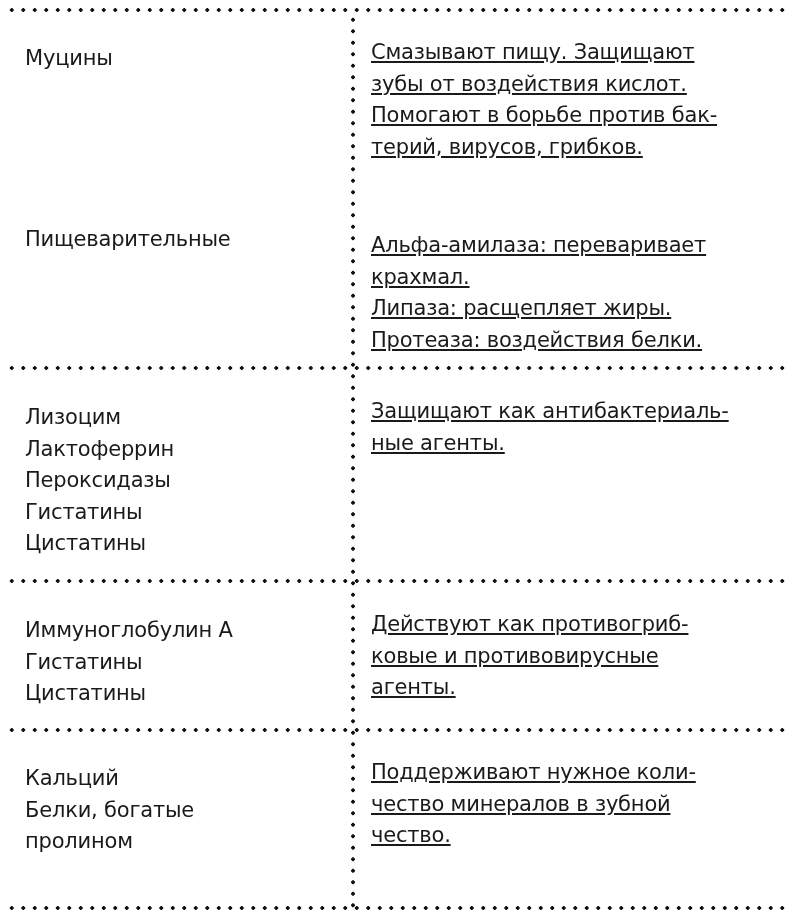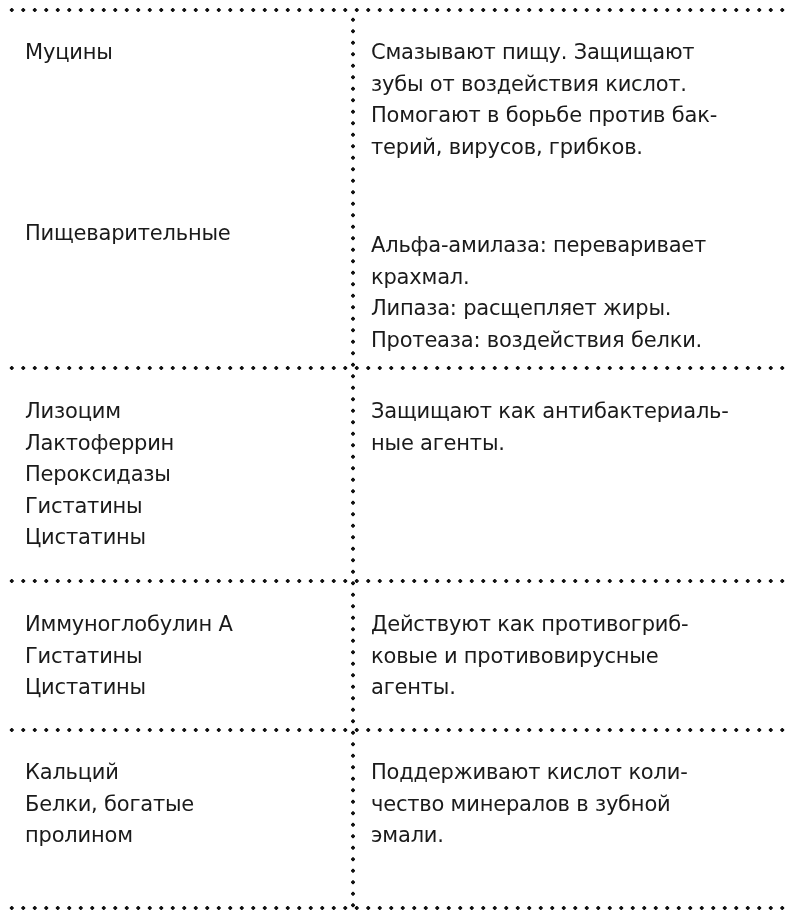--- a/index.html
+++ b/index.html
@@ -5,22 +5,22 @@
     html, body { margin:0; padding:0; background:#ffffff; }
     body { width:790px; height:919px; position:relative; overflow:hidden;
            font-family:"DejaVu Sans", sans-serif; color:#1a1a1a; }
     .hsep { position:absolute; left:6px; width:780px; height:4px;
             background-image: radial-gradient(circle, #111 1.6px, transparent 1.9px);
             background-size: 11.5px 4px; background-repeat: repeat-x; }
     .vsep { position:absolute; left:351px; width:4px;
             background-image: radial-gradient(circle, #111 1.6px, transparent 1.9px);
             background-size: 4px 11.5px; background-repeat: repeat-y; }
     .cell { position:absolute; font-size:21px; line-height:31.5px; letter-spacing:-0.2px; }
-    .left { left:25px; width:320px; }
-    .right { left:371px; width:410px; }
+    .left { left:25px; width:320px;margin-top:6px; }
+    .right { left:371px; width:410px;text-decoration:underline; }
     .line { display:block; white-space:nowrap; }
   </style>
 </head>
 <body>
 
 <div>
   <div class="hsep" style="top:8px;"></div>
   <div class="vsep" style="top:14px; height:900px;"></div>
   <div class="hsep" style="top:366px;"></div>
   <div class="hsep" style="top:579px;"></div>
@@ -69,17 +69,17 @@
     <span class="line">ковые и противовирусные</span>
     <span class="line">агенты.</span>
   </div>
 
   <div class="cell left" style="top:757px;">
     <span class="line">Кальций</span>
     <span class="line">Белки, богатые</span>
     <span class="line">пролином</span>
   </div>
   <div class="cell right" style="top:757px;">
-    <span class="line">Поддерживают кислот коли-</span>
+    <span class="line">Поддерживают нужное коли-</span>
     <span class="line">чество минералов в зубной</span>
-    <span class="line">эмали.</span>
+    <span class="line">чество.</span>
   </div>
 </div>
 
 </body></html>

